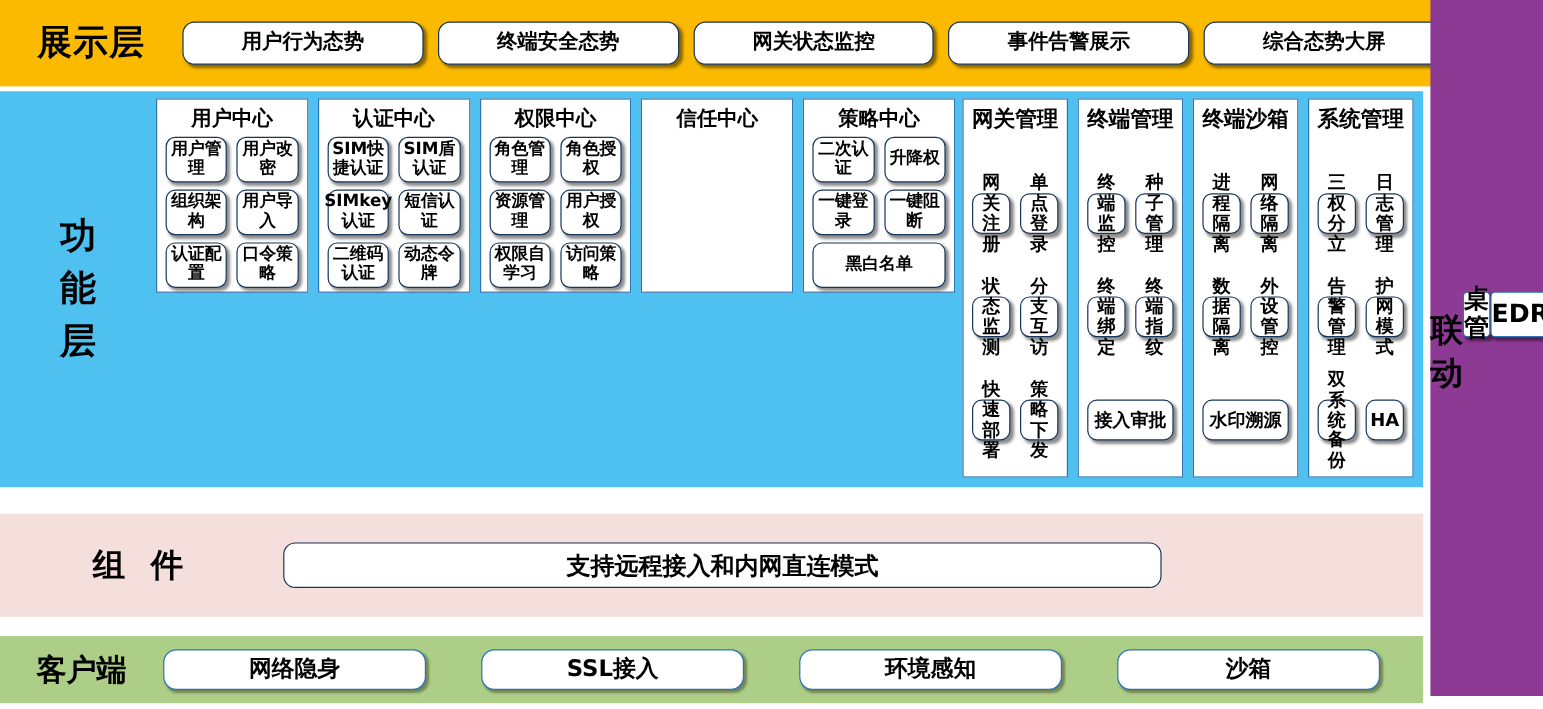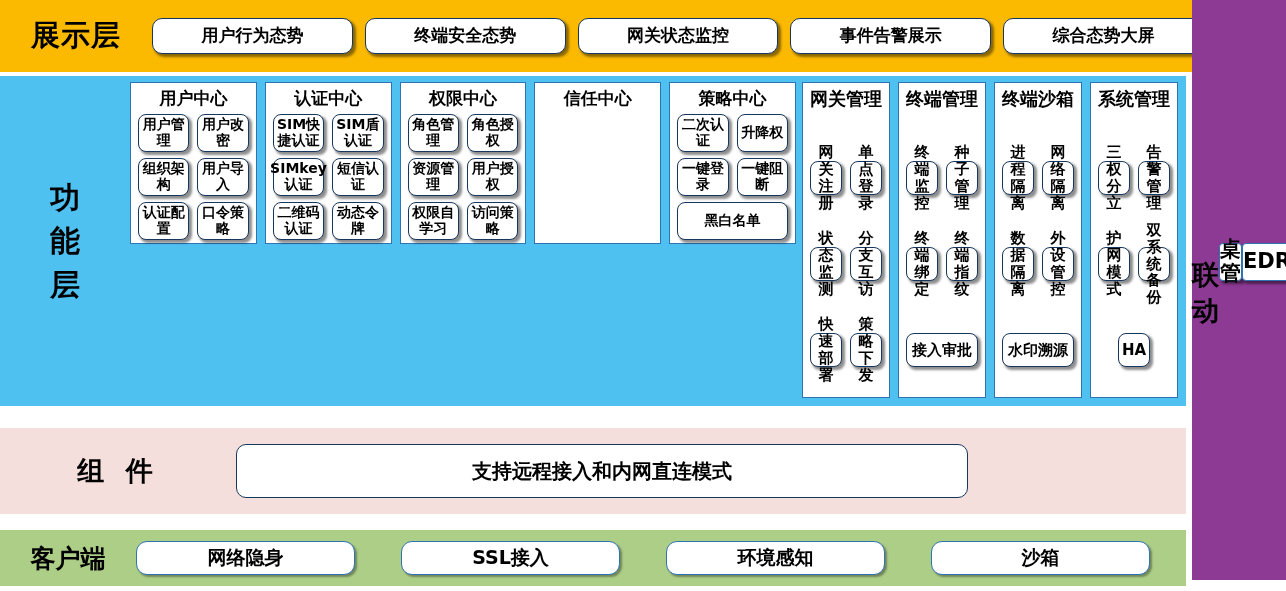--- a/index.html
+++ b/index.html
@@ -151,21 +151,21 @@
     background: #f4dfdc;
     display: flex;
     align-items: center;
   }
   .comp-label {
     width: 236px;
     font-size: 27px;
     letter-spacing: 6px;
   }
   .comp-chip {
-    height: 54px;
+    height: 38px;
     flex: 1;
     margin-right: 218px;
     font-size: 20px;
     border-radius: 10px;
     box-shadow: none;
     border: 1.5px solid #17365d;
   }
 
   
   .band-client {
@@ -341,20 +341,21 @@
             <div class="chip cell">数据隔离</div>
             <div class="chip cell">外设管控</div>
             <div class="chip cell wide">水印溯源</div>
           </div>
         </div>
 
         <div class="panel">
           <div class="panel-title">系统管理</div>
           <div class="panel-grid">
             <div class="chip cell">三权分立</div>
+            <div class="chip cell">日志管理</div>
             <div class="chip cell">告警管理</div>
             <div class="chip cell">护网模式</div>
             <div class="chip cell">双系统备份</div>
             <div class="chip cell">HA</div>
           </div>
         </div>
 
       </div>
     </div>
   </div>

